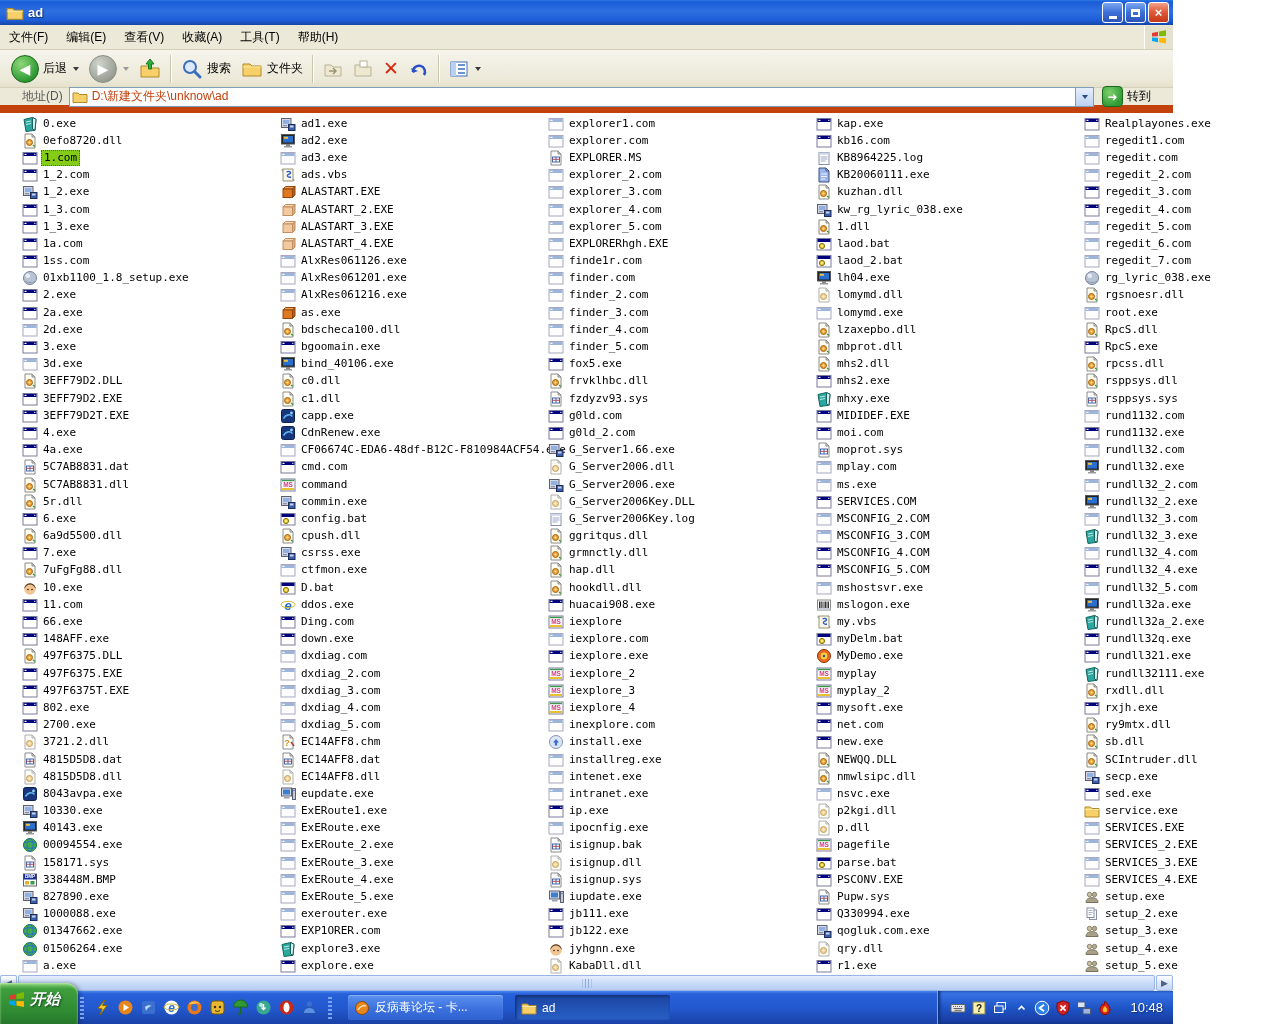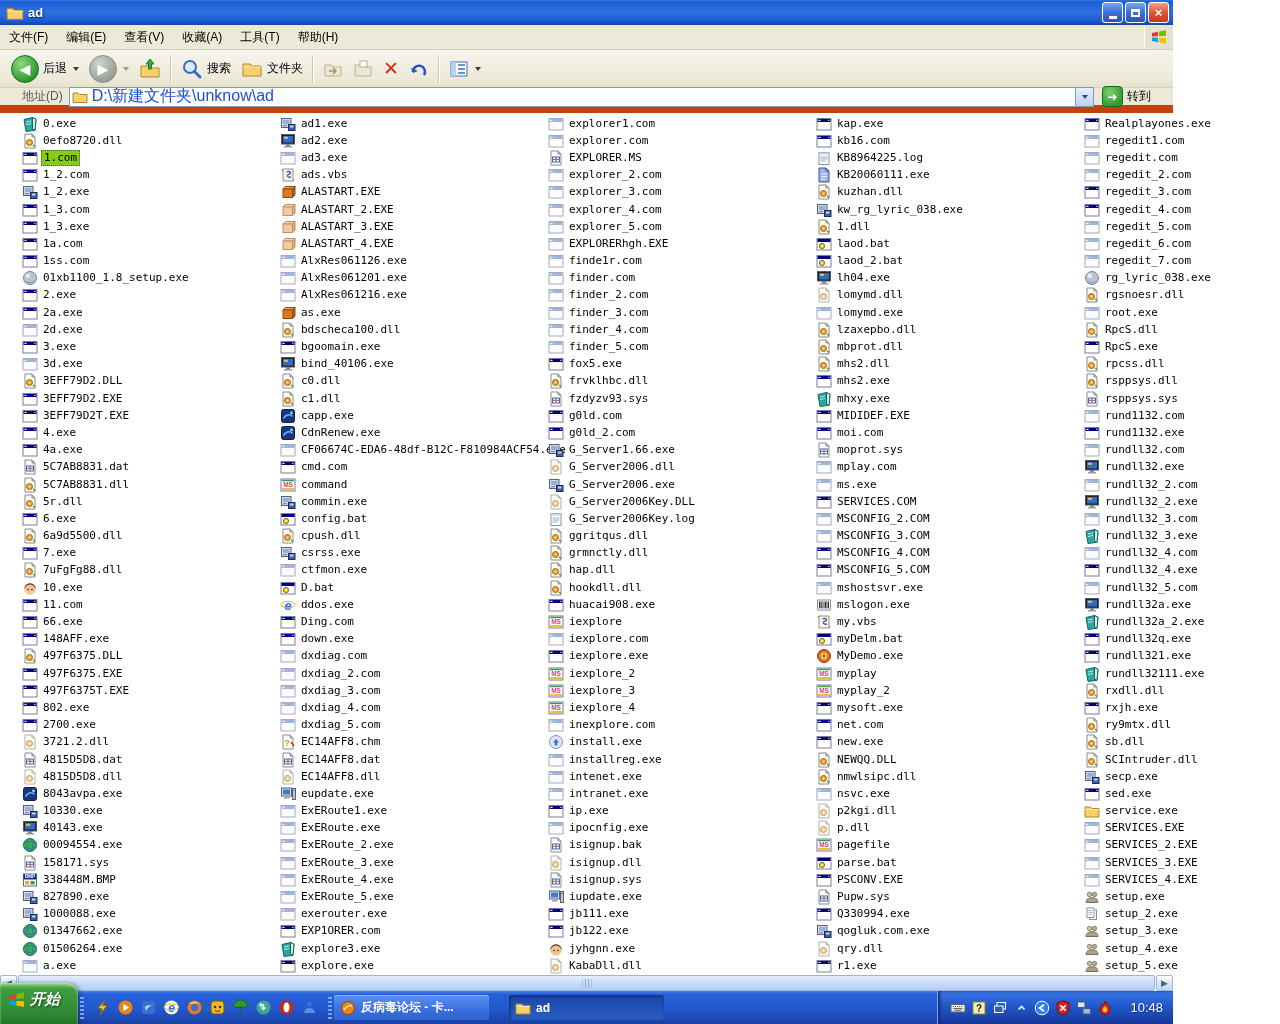--- a/index.html
+++ b/index.html
@@ -41,21 +41,21 @@
   .tool-ico{width:22px;height:22px;display:inline-flex;}
   .tool-ico.small{width:20px;height:20px;}
   .del-x{color:#d42a0e;font-size:19px;font-weight:bold;line-height:1;}
 
   
   .addressbar{position:absolute;left:0;top:88px;width:100%;height:25px;background:#ece9d8;border-bottom:8px solid #c2410c;
     display:flex;align-items:center;padding:0 16px;box-sizing:border-box;font-size:12px;}
   .addr-label{color:#555;padding:0 6px;}
   .addr-field{flex:1;height:20px;background:#fff;border:1px solid #7f9db9;display:flex;align-items:center;padding:0 2px;box-sizing:border-box;}
   .addr-folder{width:16px;height:14px;margin-right:4px;display:inline-flex;}
-  .addr-text{font-size:16px;color:#1d4ed8;white-space:nowrap;}
+  .addr-text{font-size:12px;color:#c2410c;white-space:nowrap;}
   .addr-drop{width:18px;height:20px;background:linear-gradient(180deg,#e6eefb,#bcd2f2);border:1px solid #7f9db9;border-left:none;
     display:flex;align-items:center;justify-content:center;box-sizing:border-box;}
   .addr-drop .caret{border-top-color:#2a4a80;margin:0;}
   .go-btn{display:flex;align-items:center;gap:4px;margin:0 6px 0 8px;}
   .go-ico{width:19px;height:19px;border-radius:4px;background:radial-gradient(circle at 35% 30%,#7ed06c,#2f9a34 75%);border:1px solid #1a6a1e;
     color:#fff;display:flex;align-items:center;justify-content:center;font-weight:bold;font-size:12px;}
 
   
   .content{position:absolute;left:8px;top:113px;width:1280px;height:861px;background:#fff;overflow:hidden;}
   .file-col{position:absolute;top:2px;}
@@ -78,21 +78,21 @@
   .taskbar{position:absolute;left:0;bottom:0;width:100%;height:33px;
     background:linear-gradient(180deg,#4a86ec 0%,#2760da 9%,#2258cd 55%,#1941a5 100%);
     display:flex;align-items:center;box-sizing:border-box;}
   .start-btn{height:33px;padding:0 18px 16px 8px;border-radius:0 12px 12px 0;display:flex;align-items:center;gap:5px;
     background:linear-gradient(180deg,#8bd479 0%,#3f9e3d 12%,#2f8a33 60%,#1e6a24 100%);
     box-shadow:inset 0 1px 2px #b8e8a8, 2px 0 4px rgba(0,0,0,.35);}
   .start-label{color:#fff;font-weight:bold;font-style:italic;font-size:15px;text-shadow:1px 1px 2px #14461a;}
   .ql-zone{display:flex;align-items:center;gap:6px;padding:0 8px;}
   .ql-handle{width:4px;height:22px;background:repeating-linear-gradient(180deg,#7aa4f2 0 2px,transparent 2px 4px);margin:0 2px;}
   .ql-icon{width:17px;height:17px;display:inline-flex;}
-  .task-zone{display:flex;align-items:center;gap:20px;font-weight:bold;}
+  .task-zone{display:flex;align-items:center;gap:12px;margin-left:14px;}
   .task-btn{width:155px;height:25px;border-radius:3px;display:flex;align-items:center;gap:5px;padding:0 6px;box-sizing:border-box;
     background:linear-gradient(180deg,#5a90ee,#3a6fdd 60%,#2f62cf);box-shadow:inset 0 1px 1px #8ab2f4;color:#fff;font-size:12px;}
   .task-btn.pressed{background:linear-gradient(180deg,#1c44a0,#2355b8 60%,#2a5fc4);box-shadow:inset 1px 1px 3px #102a66;}
   .task-btn .t-ico{width:16px;height:16px;display:inline-flex;flex:0 0 16px;}
   .task-btn .t-label{white-space:nowrap;overflow:hidden;text-overflow:ellipsis;}
   .tray{margin-left:auto;height:33px;display:flex;align-items:center;gap:5px;padding:0 10px 0 12px;
     background:linear-gradient(180deg,#3a77e8 0%,#1f55c8 50%,#16389a 100%);border-left:1px solid #7aa4f2;box-shadow:inset 2px 0 3px #10307a;}
   .tray-ico{width:16px;height:16px;display:inline-flex;}
   .tray-clock{color:#fff;font-size:13px;margin-left:12px;text-shadow:1px 1px 1px #10307a;}
 </style>

